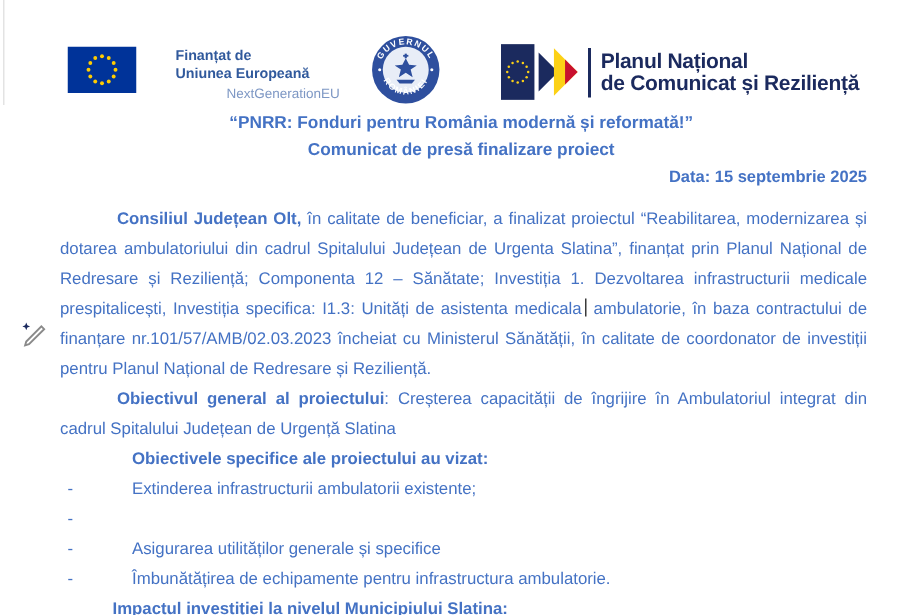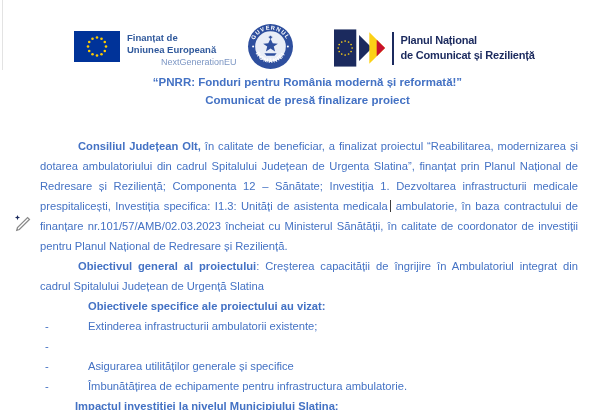--- a/index.html
+++ b/index.html
@@ -6,32 +6,32 @@
   html,body { background:#ffffff; }
   .page {
     position:relative; width:615px; height:410px; background:#ffffff;
     font-family:"Liberation Sans", sans-serif; overflow:hidden;
     color:#4472C4;
   }
   .page-edge { position:absolute; left:2px; top:0; width:1px; height:70px; background:#e3e3e3; }
 
   
   .header { position:absolute; left:0; top:0; width:615px; height:72px; }
-  .eu-logo { position:absolute; left:74px; top:31px; display:flex; }
+  .eu-logo { position:absolute; left:45px; top:31px; display:flex;gap:19px; }
   .eu-flag { width:46px; height:31px; display:block; }
   .eu-text { margin-left:7px; padding-top:1px; }
   .eu-text .l1, .eu-text .l2 { font-size:9.5px; font-weight:bold; color:#30599c; line-height:11.5px; }
   .eu-text .l3 { font-size:9px; color:#7d97c4; line-height:12px; margin-top:1px;padding-left:34px; }
 
   .gov-seal { position:absolute; left:247px; top:23px; width:47px; height:47px; }
 
   .pnrr-logo { position:absolute; left:334px; top:29px; display:flex; align-items:center; }
   .pnrr-mark { width:52px; height:38px; display:block; }
   .pnrr-sep { width:1.5px; height:33px; background:#1b2a5e; margin-left:6px; margin-right:7px; }
-  .pnrr-text { font-size:11px; font-weight:bold; color:#1b2a5e; line-height:15px; letter-spacing:-0.2px; }
+  .pnrr-text { font-size:14px; font-weight:bold; color:#1b2a5e; line-height:15px; letter-spacing:-0.2px; }
 
   
   .title { position:absolute; left:0; top:73px; width:615px; text-align:center;
            font-weight:bold; font-size:11.5px; line-height:18px; color:#4472C4; }
   .date-line { position:absolute; right:37px; top:112px; font-weight:bold; font-size:11px; color:#4472C4; }
 
   
   .body { position:absolute; left:40px; top:136px; width:538px;
           font-size:11.2px; line-height:20px; color:#4472C4; }
   .p { text-align:justify; text-indent:38px; }
@@ -128,20 +128,21 @@
         <div>Planul Național</div>
         <div>de Comunicat și Reziliență</div>
       </div>
     </div>
   </div>
 
   <div class="title">
     <div>“PNRR: Fonduri pentru România modernă și reformată!”</div>
     <div>Comunicat de presă finalizare proiect</div>
   </div>
+  <div class="date-line">Data: 15 septembrie 2025</div>
 
   <svg class="pen-icon" viewBox="0 0 24 24">
     <path d="M19 7 L17 5 L6 16 L5.2 18.8 L8 18 Z" fill="none" stroke="#8a8a8a" stroke-width="1.4"></path>
     <path d="M6 2.2 L6.8 4.2 L8.8 5 L6.8 5.8 L6 7.8 L5.2 5.8 L3.2 5 L5.2 4.2 Z" fill="#1b2a5e"></path>
   </svg>
 
   <div class="body">
 
     <p class="p"><span class="b">Consiliul Județean Olt,</span><span> în calitate de beneficiar, a finalizat proiectul “Reabilitarea, modernizarea și dotarea ambulatoriului din cadrul Spitalului Județean de Urgenta Slatina”, finanțat prin Planul Național de Redresare și Reziliență; Componenta 12 – Sănătate; Investiția 1. Dezvoltarea infrastructurii medicale prespitalicești, Investiția specifica: I1.3: Unități de asistenta medicala</span><span class="change-bar"></span><span> ambulatorie, în baza contractului de finanțare nr.101/57/AMB/02.03.2023  încheiat cu Ministerul Sănătății, în calitate de coordonator de investiții pentru Planul Național de Redresare și Reziliență.</span></p>
 

